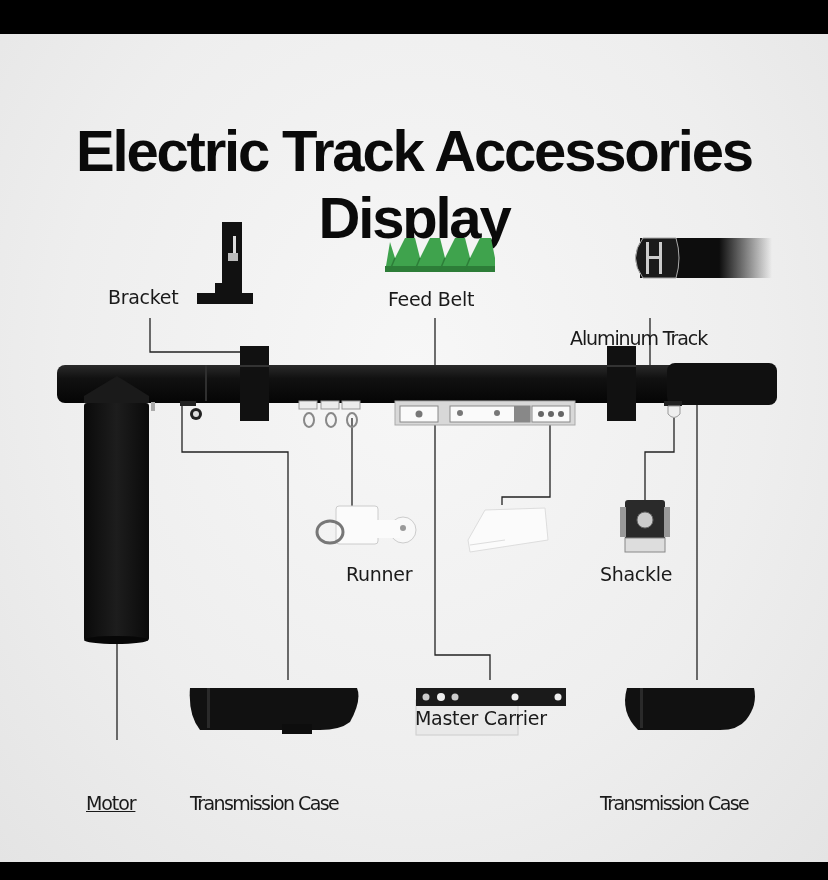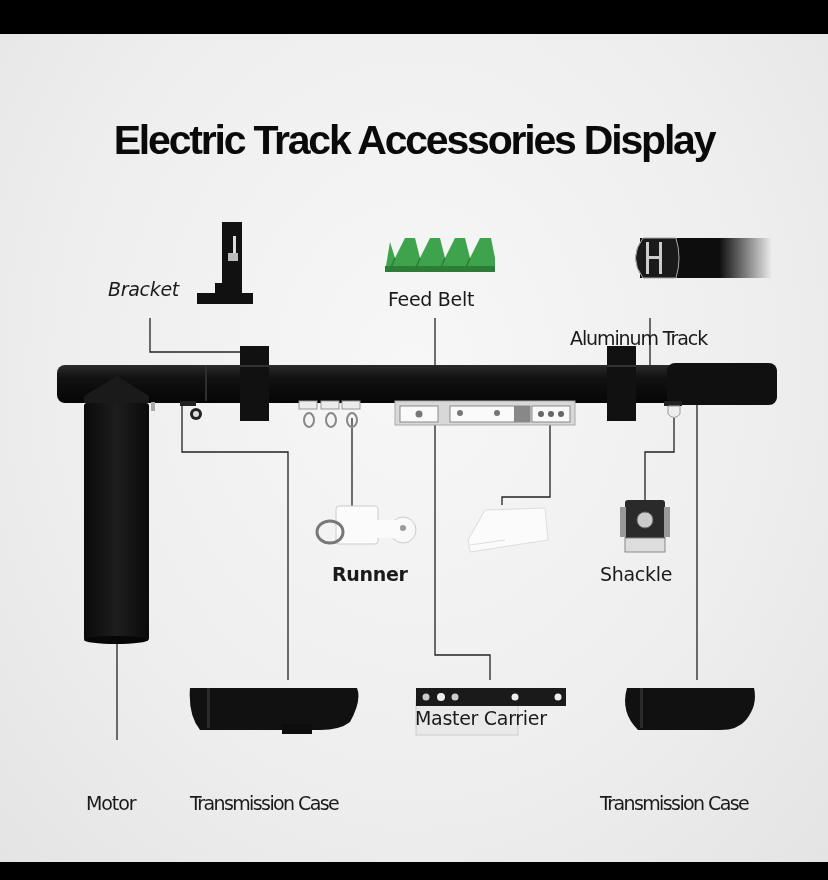--- a/index.html
+++ b/index.html
@@ -8,21 +8,21 @@
     background: #000;
     font-family: "DejaVu Sans", "Liberation Sans", sans-serif;
   }
   .canvas {
     position: absolute; left: 0; top: 34px; width: 828px; height: 828px;
     background: radial-gradient(ellipse at 50% 40%, #f7f7f7 0%, #eeeeee 60%, #e4e4e4 100%);
   }
   .bar-bottom { position: absolute; left: 0; top: 862px; width: 828px; height: 18px; background: #000; }
   .title {
     position: absolute; left: 0; width: 828px; top: 117px; text-align: center;
-    font-family: "Liberation Sans", sans-serif; font-weight: bold; font-size: 41px;
+    font-family: "Liberation Sans", sans-serif; font-weight: bold; font-size: 58px;
     letter-spacing: -2.2px; color: #0a0a0a;
   }
   .label {
     position: absolute; font-size: 19px; color: #1a1a1a; white-space: nowrap;
     font-family: "DejaVu Sans", sans-serif; letter-spacing: -0.3px;
   }
   .label.cond { letter-spacing: -1.1px; margin-top: 40px; }
   svg.diagram { position: absolute; left: 0; top: 0; }
 </style>
 </head>
@@ -178,21 +178,21 @@
     <circle cx="515" cy="697" r="3.5" fill="#eee"></circle>
     <circle cx="558" cy="697" r="3.5" fill="#eee"></circle>
   </g>
 
   <g>
     <path d="M 627 688 L 754 688 Q 758 705 746 720 Q 738 730 720 730 L 638 730 Q 620 712 627 688 Z" fill="#111"></path>
     <rect x="640" y="688" width="3" height="40" fill="#2a2a2a"></rect>
   </g>
 </svg>
 
-<div class="label" style="left:108px; top:278px;font-style:italic;">Bracket</div>
+<div class="label" style="left:108px; top:286px;">Bracket</div>
 <div class="label" style="left:388px; top:288px;text-align:right;">Feed Belt</div>
 <div class="label cond" style="left:570px; top:287px;">Aluminum Track</div>
-<div class="label" style="left:332px; top:563px;font-weight:bold;">Runner</div>
+<div class="label" style="left:346px; top:563px;">Runner</div>
 <div class="label" style="left:600px; top:563px;">Shackle</div>
-<div class="label cond" style="left:86px; top:752px;">Motor</div>
+<div class="label cond" style="left:86px; top:752px;text-decoration:underline;">Motor</div>
 <div class="label cond" style="left:190px; top:752px; letter-spacing:-1.6px;">Transmission Case</div>
 <div class="label" style="left:415px; top:707px;">Master Carrier</div>
 <div class="label cond" style="left:600px; top:752px; letter-spacing:-1.6px;">Transmission Case</div>
 
 </body></html>

